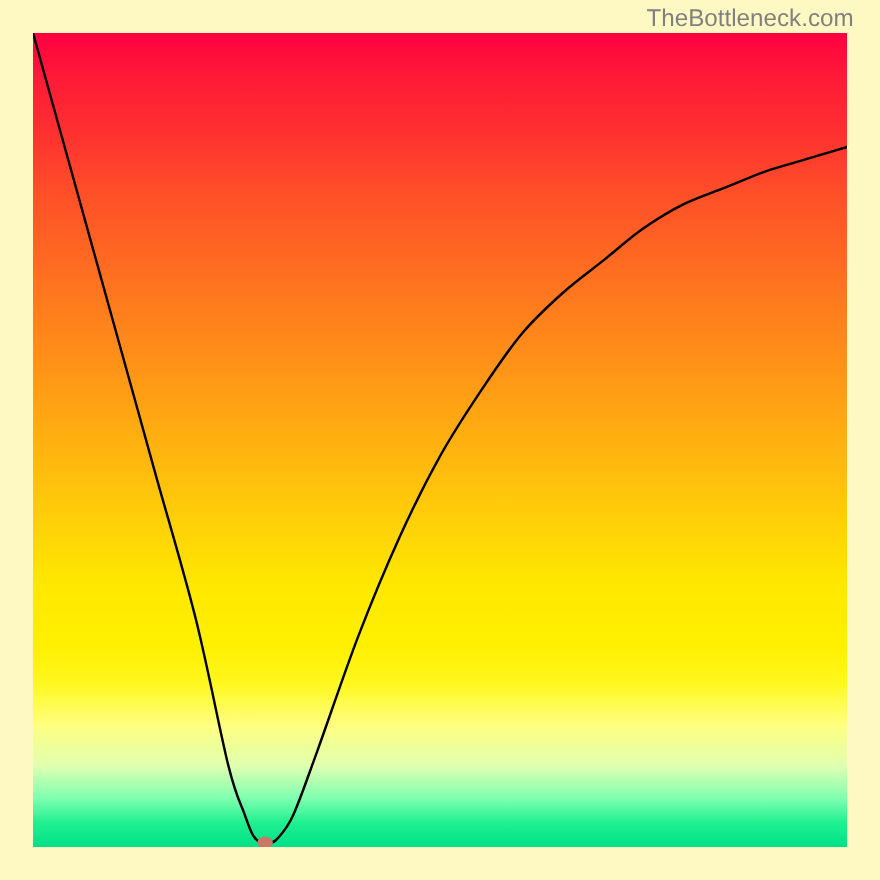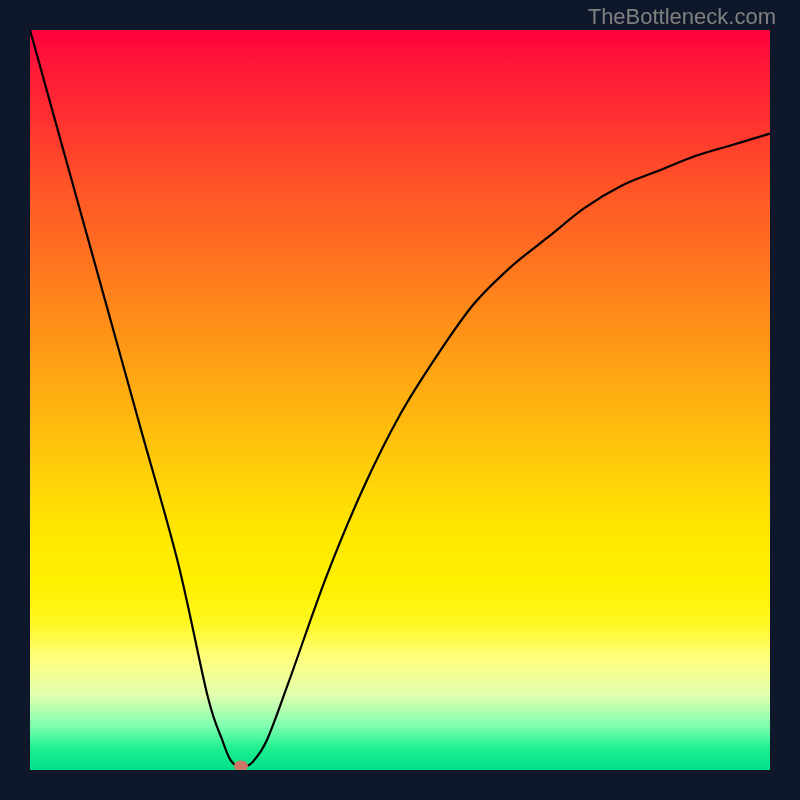--- a/index.html
+++ b/index.html
@@ -7,21 +7,21 @@
     padding: 0;
     width: 800px;
     height: 800px;
     overflow: hidden;
     font-family: Arial, Helvetica, sans-serif;
   }
   .chart-container {
     position: relative;
     width: 800px;
     height: 800px;
-    background: #0f172a;
+    background: #fef9c3;
   }
   .plot-area {
     position: absolute;
     left: 30px;
     top: 30px;
     width: 740px;
     height: 740px;
     overflow: hidden;
   }
   .gradient-bg {

